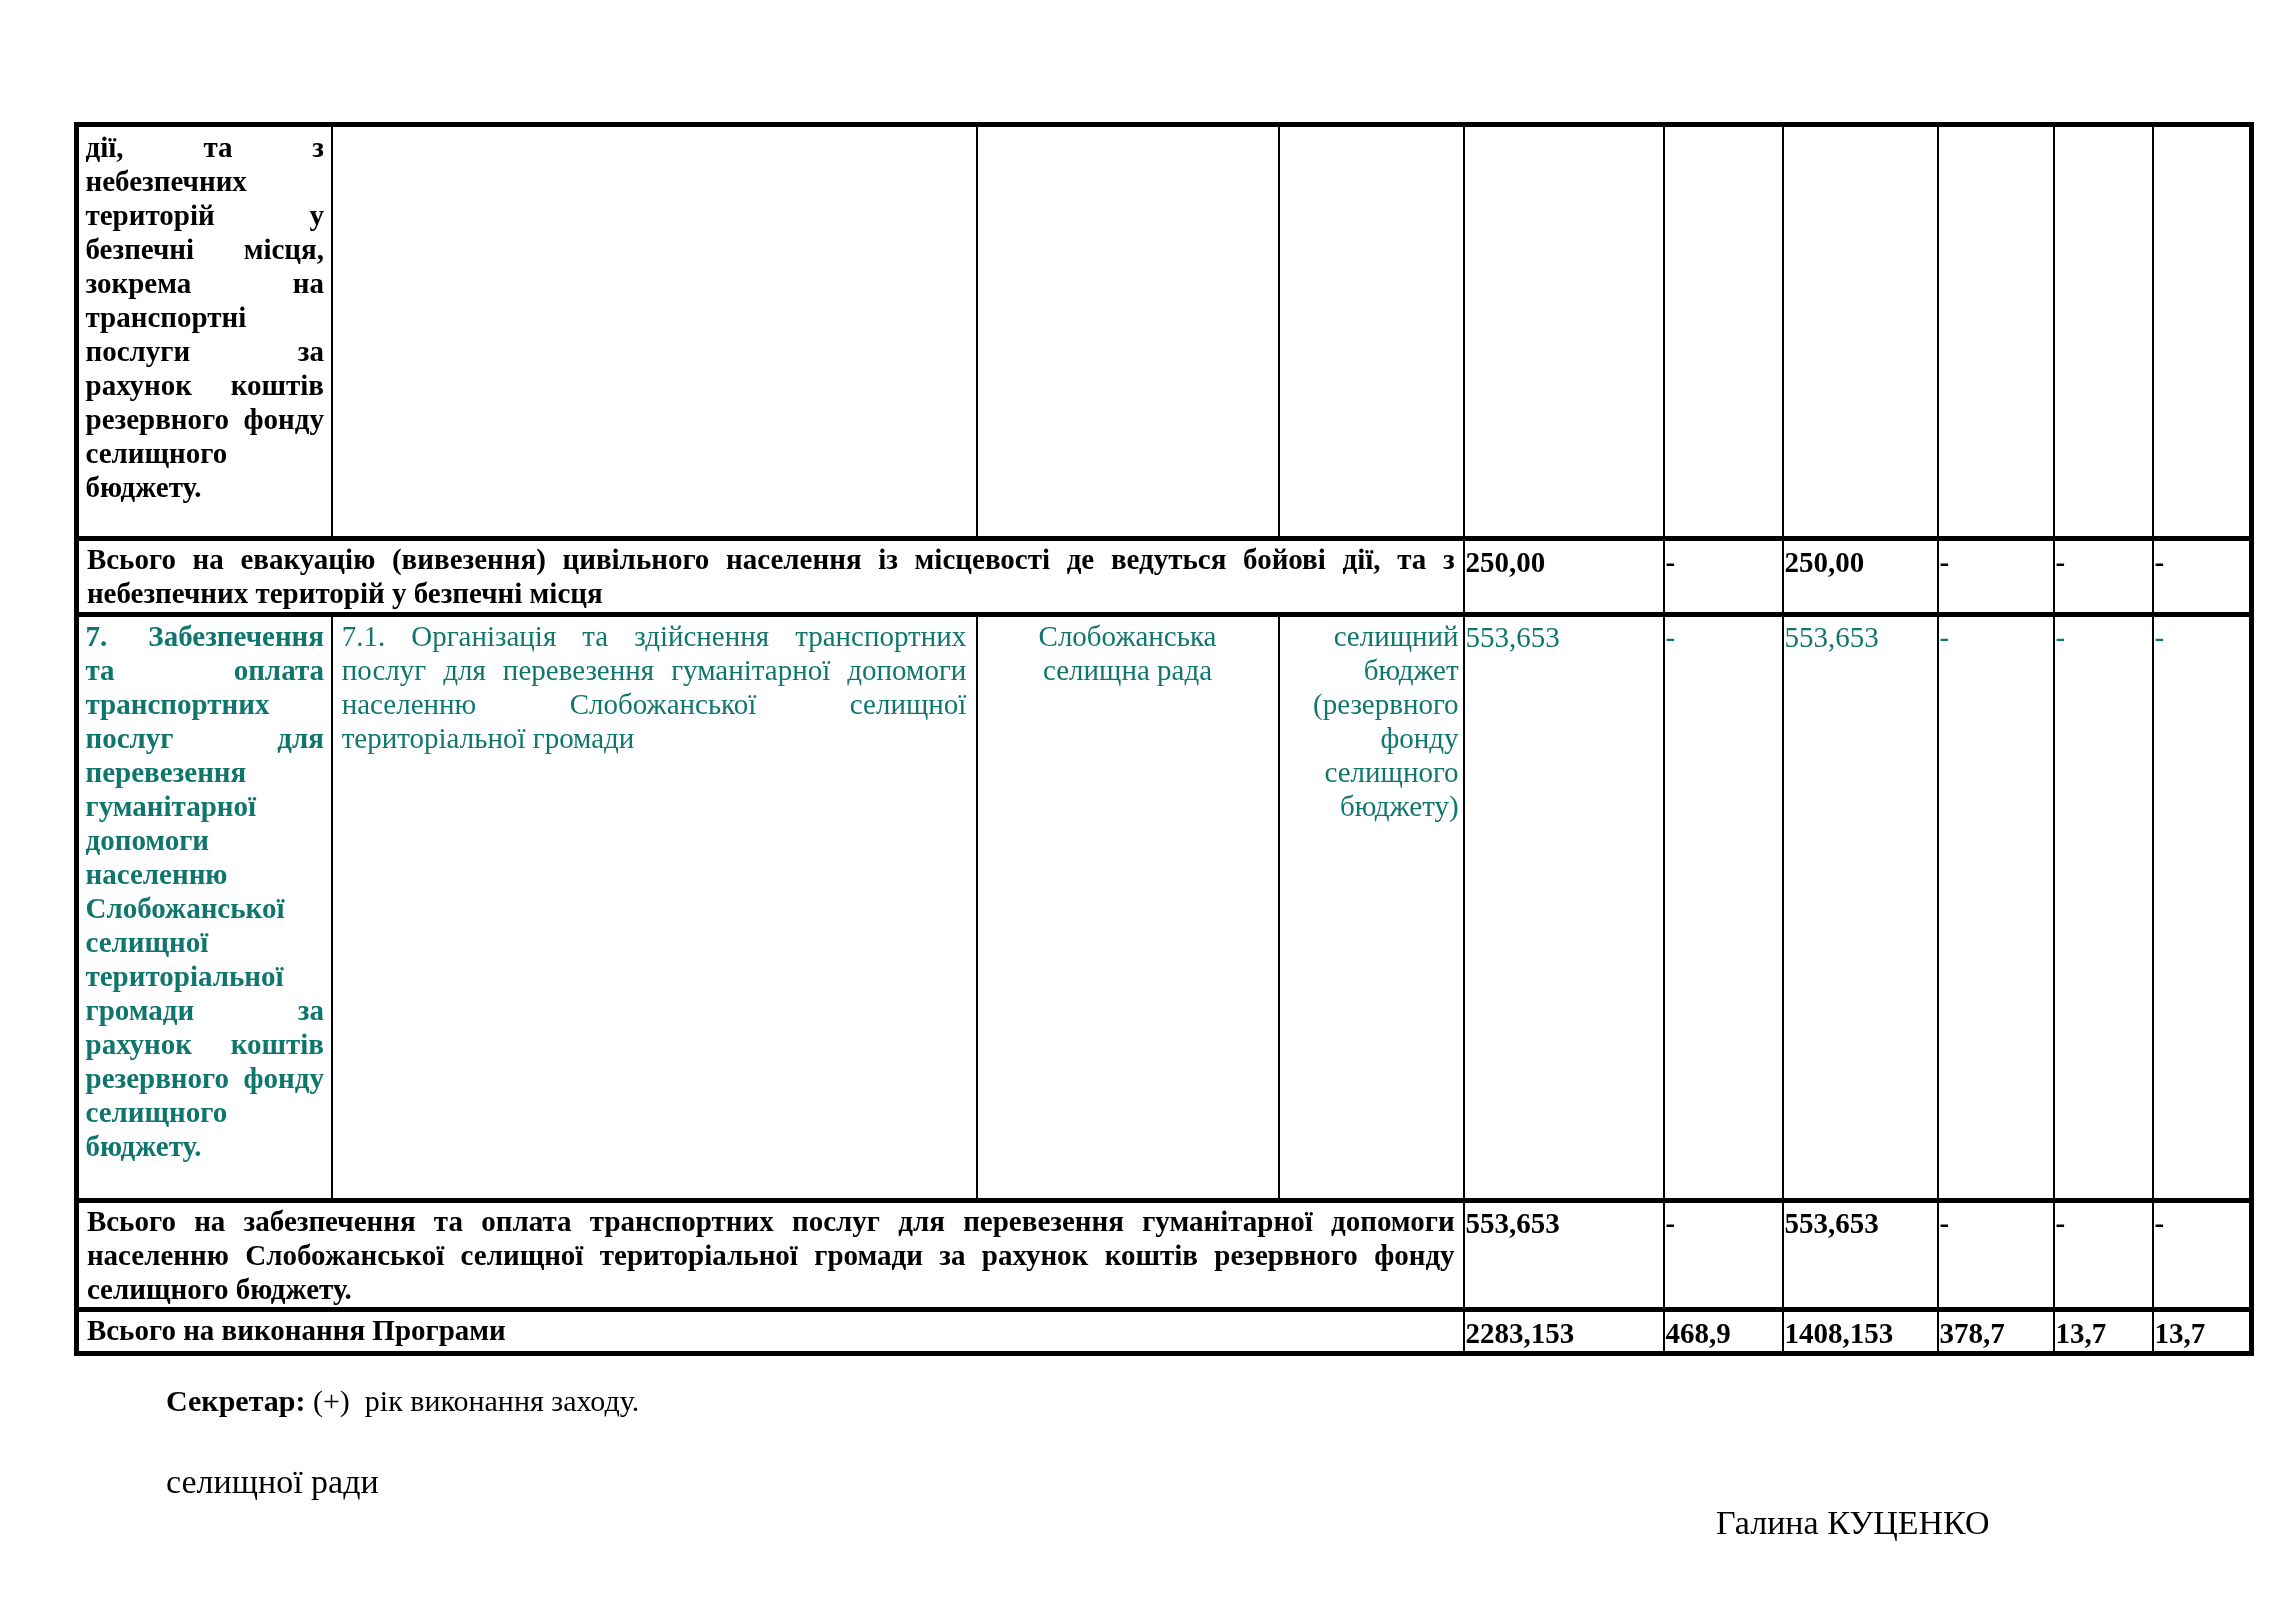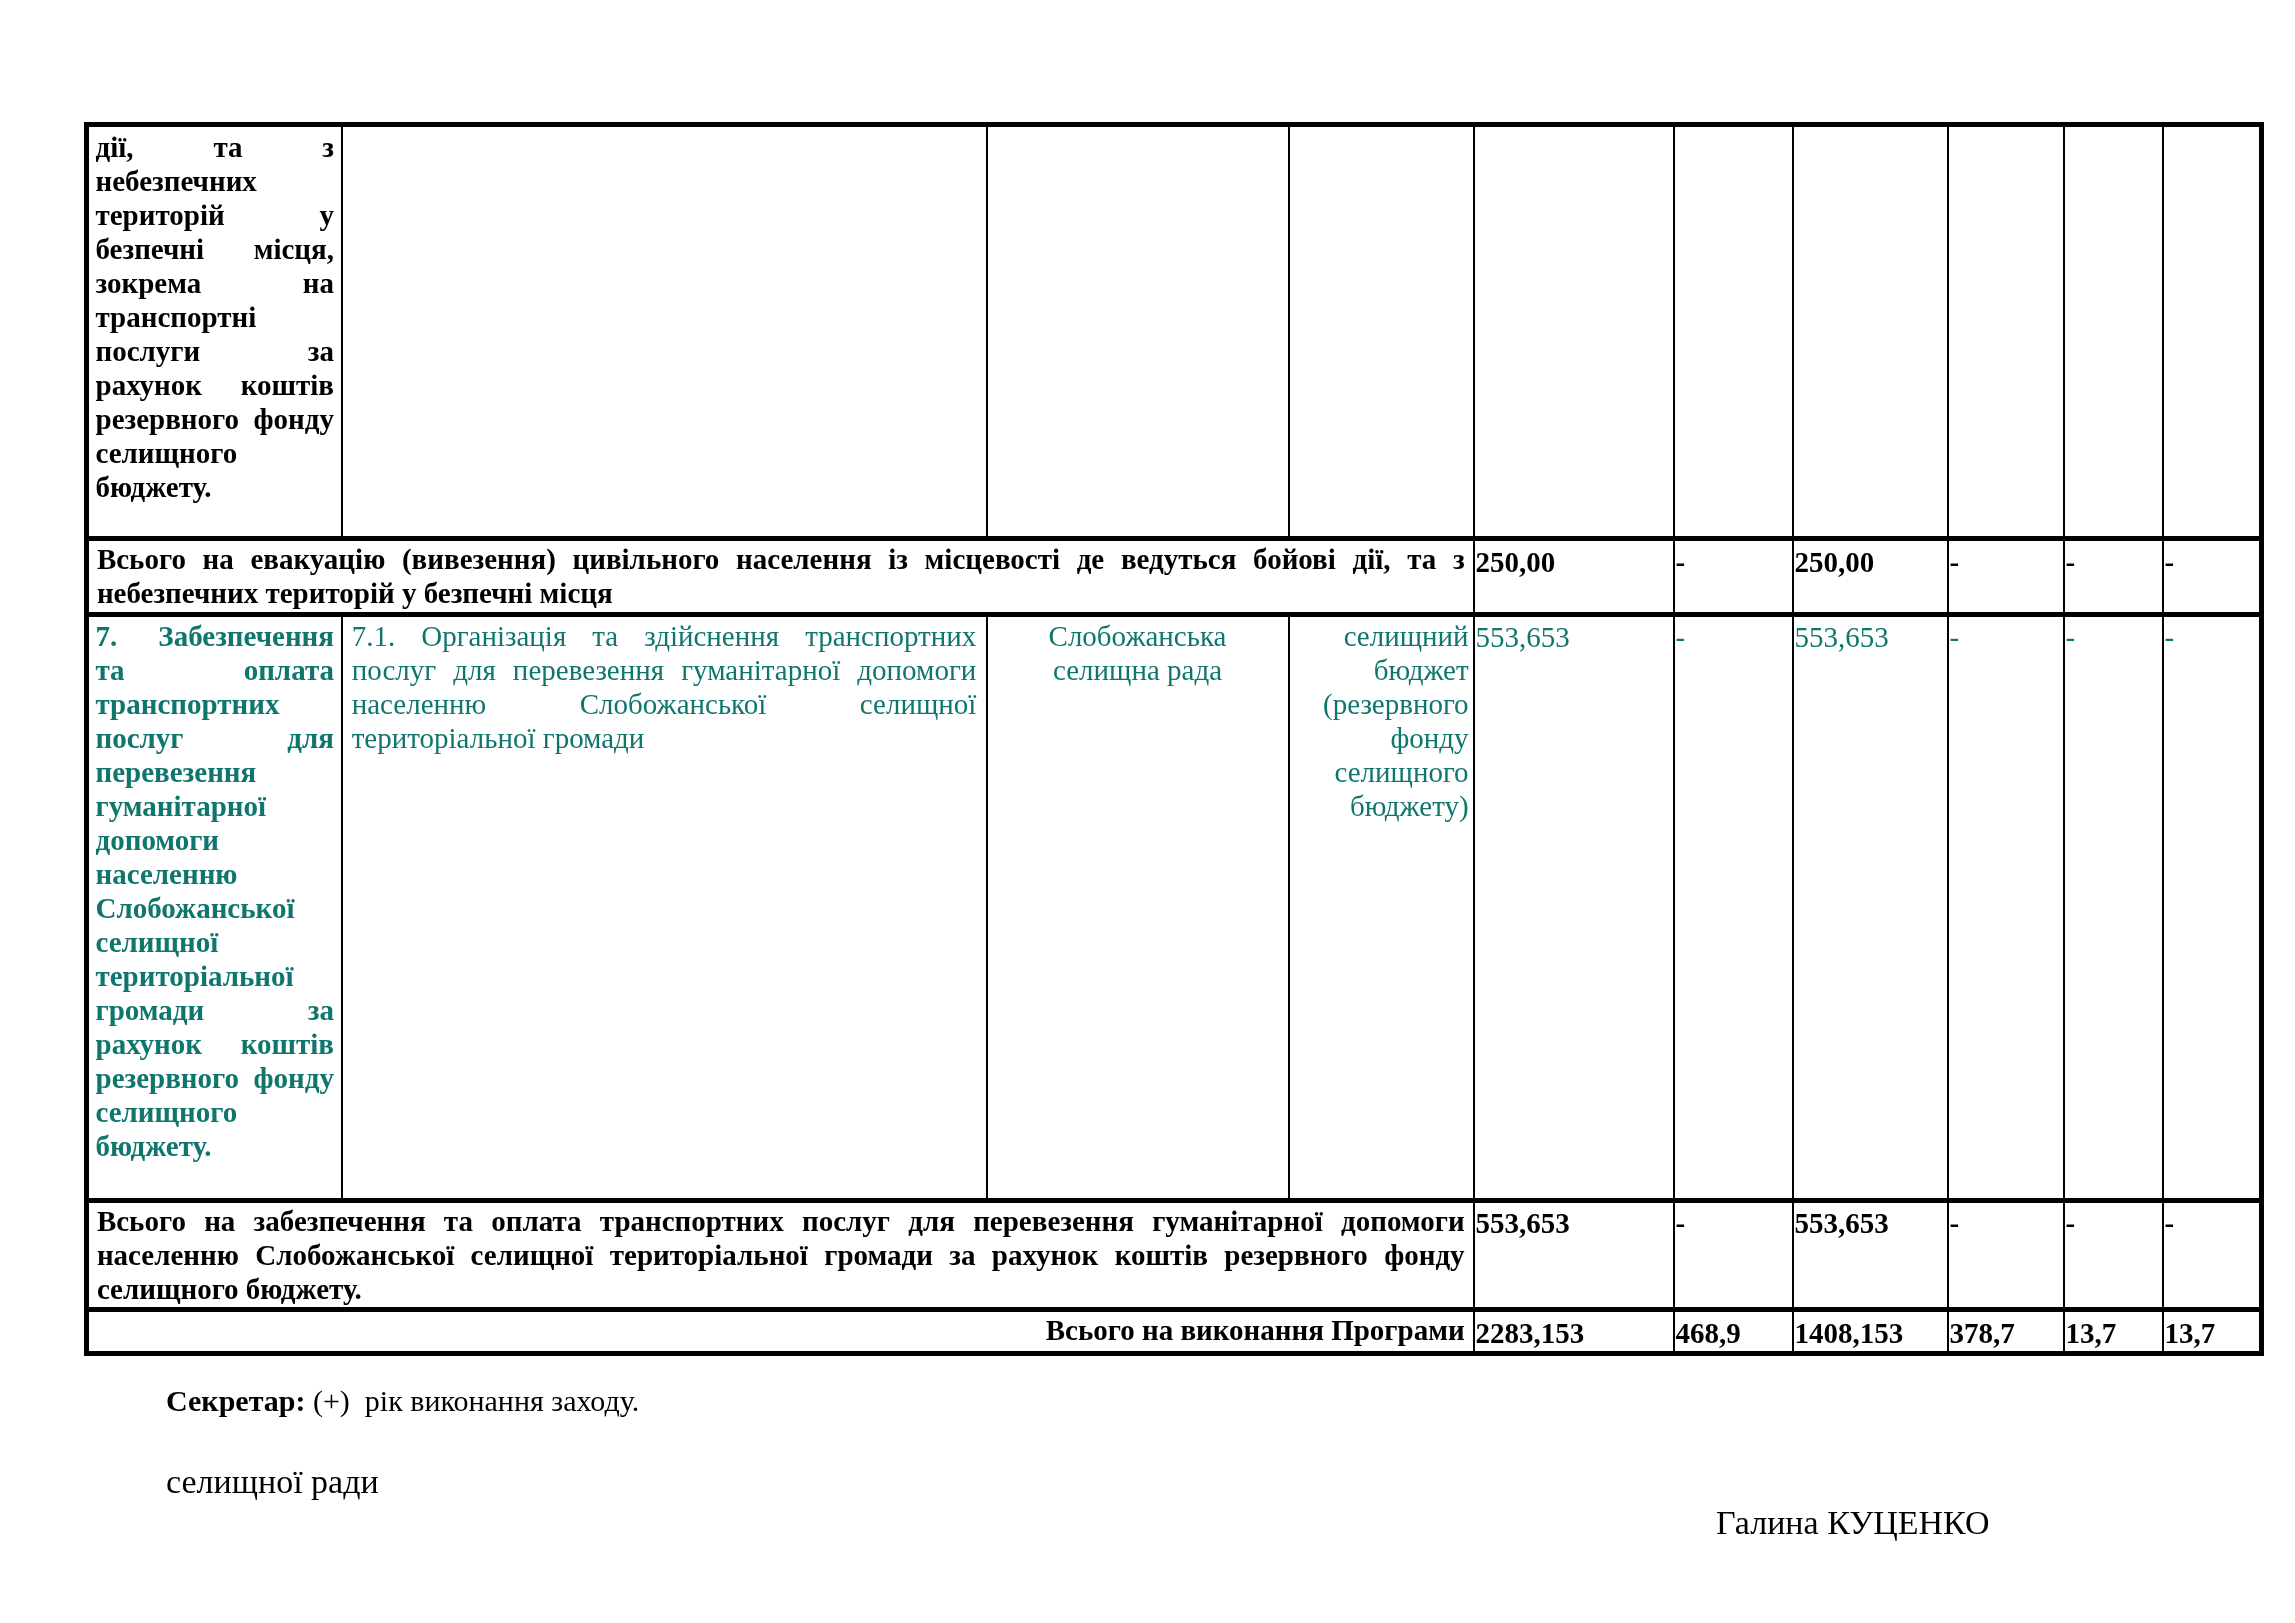--- a/index.html
+++ b/index.html
@@ -5,41 +5,41 @@
   html,body{margin:0;padding:0;background:#ffffff;}
   .page{
     position:relative;
     width:2295px;height:1623px;
     background:#ffffff;
     font-family:"Liberation Serif",serif;
     color:#000000;
     overflow:hidden;
   }
   table.program{
-    position:absolute;left:84px;top:122px;
+    position:absolute;left:74px;top:122px;
     width:2176px;
     border-collapse:collapse;
     table-layout:fixed;
     border:5.2px solid #000000;
   }
   table.program td{
     border:2.6px solid #000000;
     vertical-align:top;
     font-size:29px;
     line-height:34px;
     overflow:hidden;
     word-wrap:break-word;
   }
   table.program tr.thick td{border-top-width:5.2px;}
   td.txt{padding:2.6px 6.5px;text-align:justify;font-weight:bold;}
   td.txt-reg{padding:2.6px 9.2px;text-align:justify;font-weight:normal;}
   td.left{padding:2.6px 6.5px;text-align:center;font-weight:normal;}
   td.ctr{padding:2.6px 3.9px;text-align:right;font-weight:normal;margin-left:48px;}
   td.lbl{padding:1.3px 7.9px;text-align:justify;font-weight:bold;}
-  td.lbl-left{padding:1.3px 7.9px;text-align:right;font-weight:bold;}
+  td.lbl-left{padding:1.3px 7.9px;text-align:left;font-weight:bold;}
   td.val{padding-top:3.9px;text-align:left;font-weight:bold;font-family:Liberation Serif, serif;}
   tr.red-row td{color:#0f766e;}
   tr.red-row td.val{font-weight:normal;}
   .note{
     position:absolute;left:166px;top:1382px;
     font-size:30px;line-height:37px;white-space:pre-wrap;
   }
   .note .note-label{font-weight:bold;}
   .signature-role{
     position:absolute;left:166px;top:1461px;

